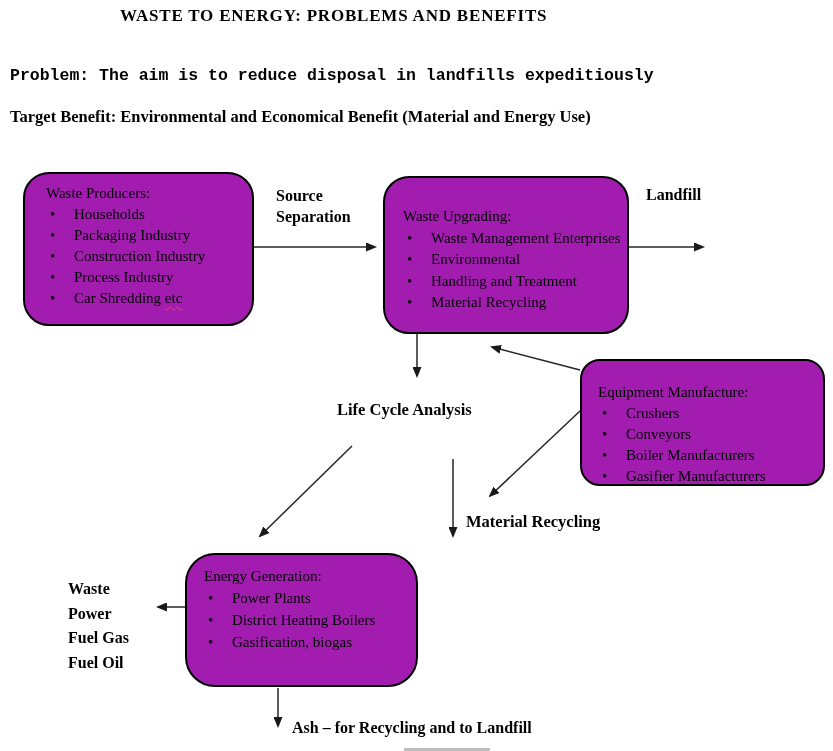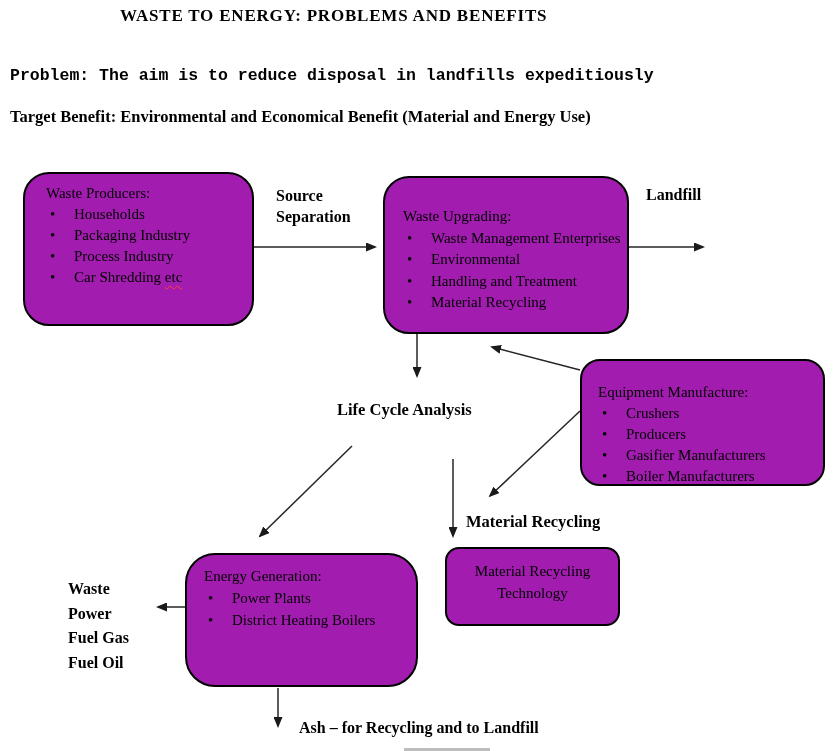--- a/index.html
+++ b/index.html
@@ -36,21 +36,21 @@
   #box-mrt{left:445px;top:547px;width:175px;height:79px;border-radius:14px;text-align:center;padding:11px 6px 0 6px;line-height:22px;}
   #box-energy{left:185px;top:553px;width:233px;height:134px;border-radius:30px;padding:10px 6px 0 17px;line-height:22px;}
 
   
   .lbl{position:absolute;font-weight:bold;font-size:16px;white-space:nowrap;}
   #lbl-source-separation{left:276px;top:185px;width:95px;white-space:normal;line-height:21px;}
   #lbl-landfill{left:646px;top:186px;}
   #lbl-lca{left:337px;top:400px;font-size:16.5px;}
   #lbl-material-recycling{left:466px;top:512px;font-size:16.5px;}
   #lbl-outputs{left:68px;top:577px;line-height:24.6px;}
-  #lbl-ash{left:299px;top:719px;}
+  #lbl-ash{left:292px;top:719px;}
 
   
   .spell{
     text-decoration-line:underline;
     text-decoration-style:wavy;
     text-decoration-color:#ff3b3b;
     text-decoration-thickness:1px;
     text-underline-offset:3px;
   }
 
@@ -86,20 +86,21 @@
   <div class="doc-title">WASTE TO ENERGY: PROBLEMS AND BENEFITS</div>
   <div class="doc-line" id="problem-line">Problem: The aim is to reduce disposal in landfills expeditiously</div>
   <div class="doc-line" id="target-line">Target Benefit: Environmental and Economical Benefit (Material and Energy Use)</div>
 
   <div class="fbox" id="box-waste-producers">
     <div class="heading">Waste Producers:</div>
     <ul>
 
     <li>Households</li>
         <li>Packaging Industry</li>
+        <li>Construction Industry</li>
         <li>Process Industry</li>
         <li>Car Shredding <span class="spell">etc</span></li>
       </ul>
   </div>
 
   <div class="fbox" id="box-waste-upgrading">
     <div class="heading">Waste Upgrading:</div>
     <ul>
 
     <li>Waste Management Enterprises</li>
@@ -107,36 +108,34 @@
         <li>Handling and Treatment</li>
         <li>Material Recycling</li>
       </ul>
   </div>
 
   <div class="fbox" id="box-equipment">
     <div class="heading">Equipment Manufacture:</div>
     <ul>
 
     <li>Crushers</li>
-        <li>Producers</li>
+        <li>Conveyors</li>
+        <li>Boiler Manufacturers</li>
         <li>Gasifier Manufacturers</li>
-        <li>Boiler Manufacturers</li>
       </ul>
   </div>
 
-  <div class="fbox" id="box-mrt">
-    <span>Material Recycling Technology</span>
-  </div>
 
   <div class="fbox" id="box-energy">
     <div class="heading">Energy Generation:</div>
     <ul>
 
     <li>Power Plants</li>
         <li>District Heating Boilers</li>
+        <li>Gasification, biogas</li>
       </ul>
   </div>
 
   <div class="lbl" id="lbl-source-separation">Source Separation</div>
   <div class="lbl" id="lbl-landfill">Landfill</div>
   <div class="lbl" id="lbl-lca">Life Cycle Analysis</div>
   <div class="lbl" id="lbl-material-recycling">Material Recycling</div>
   <div class="lbl" id="lbl-outputs">
 
   <div>Waste</div>

